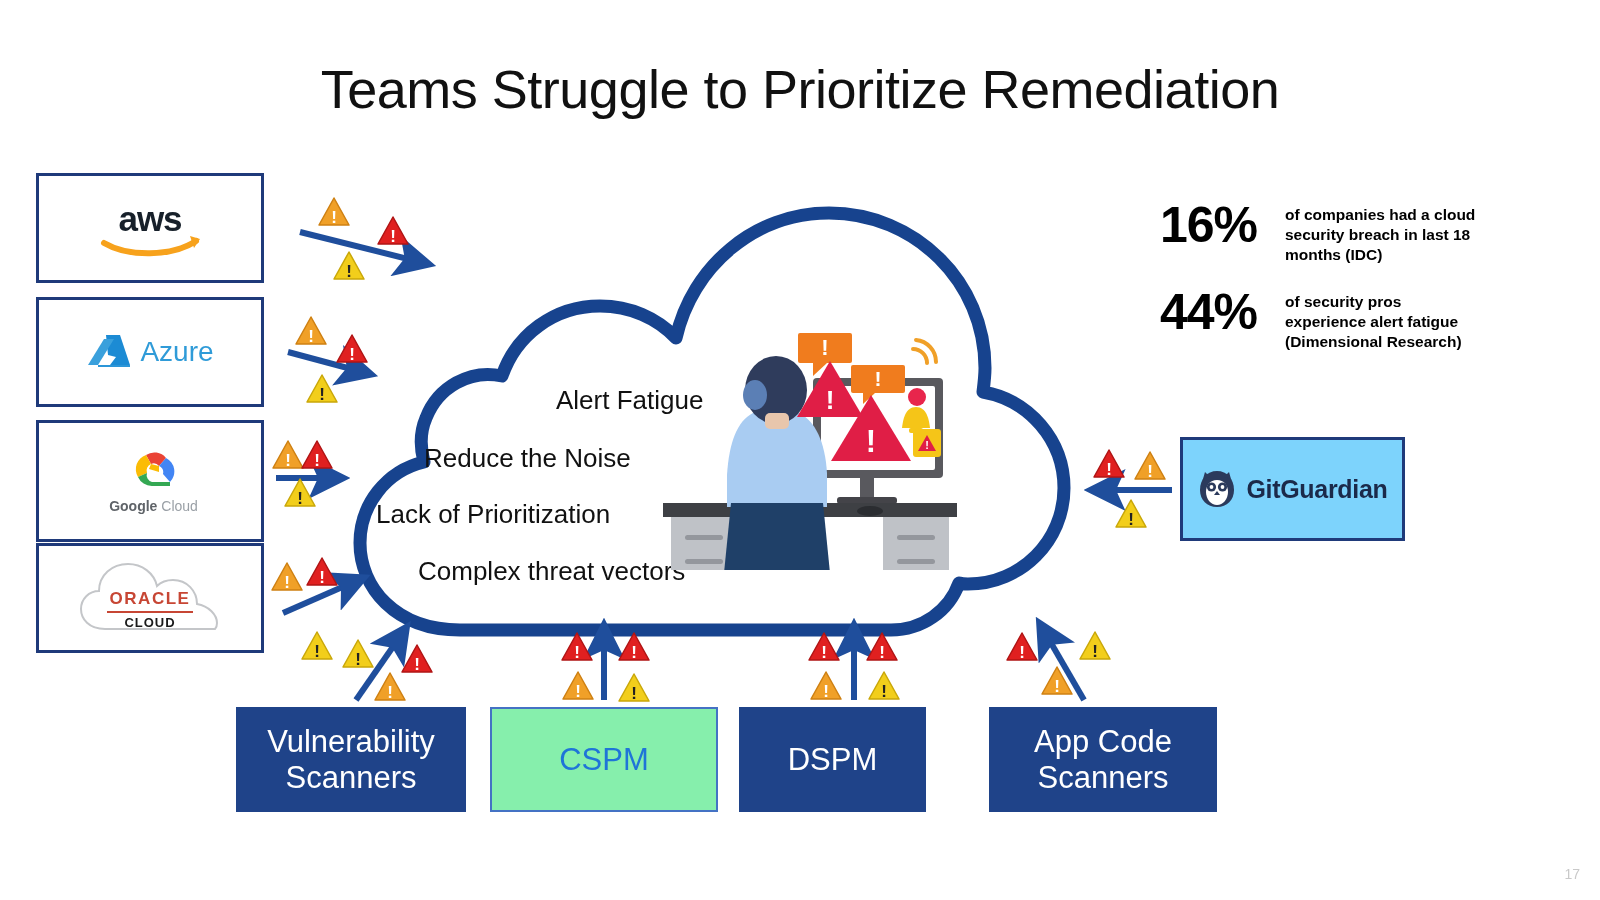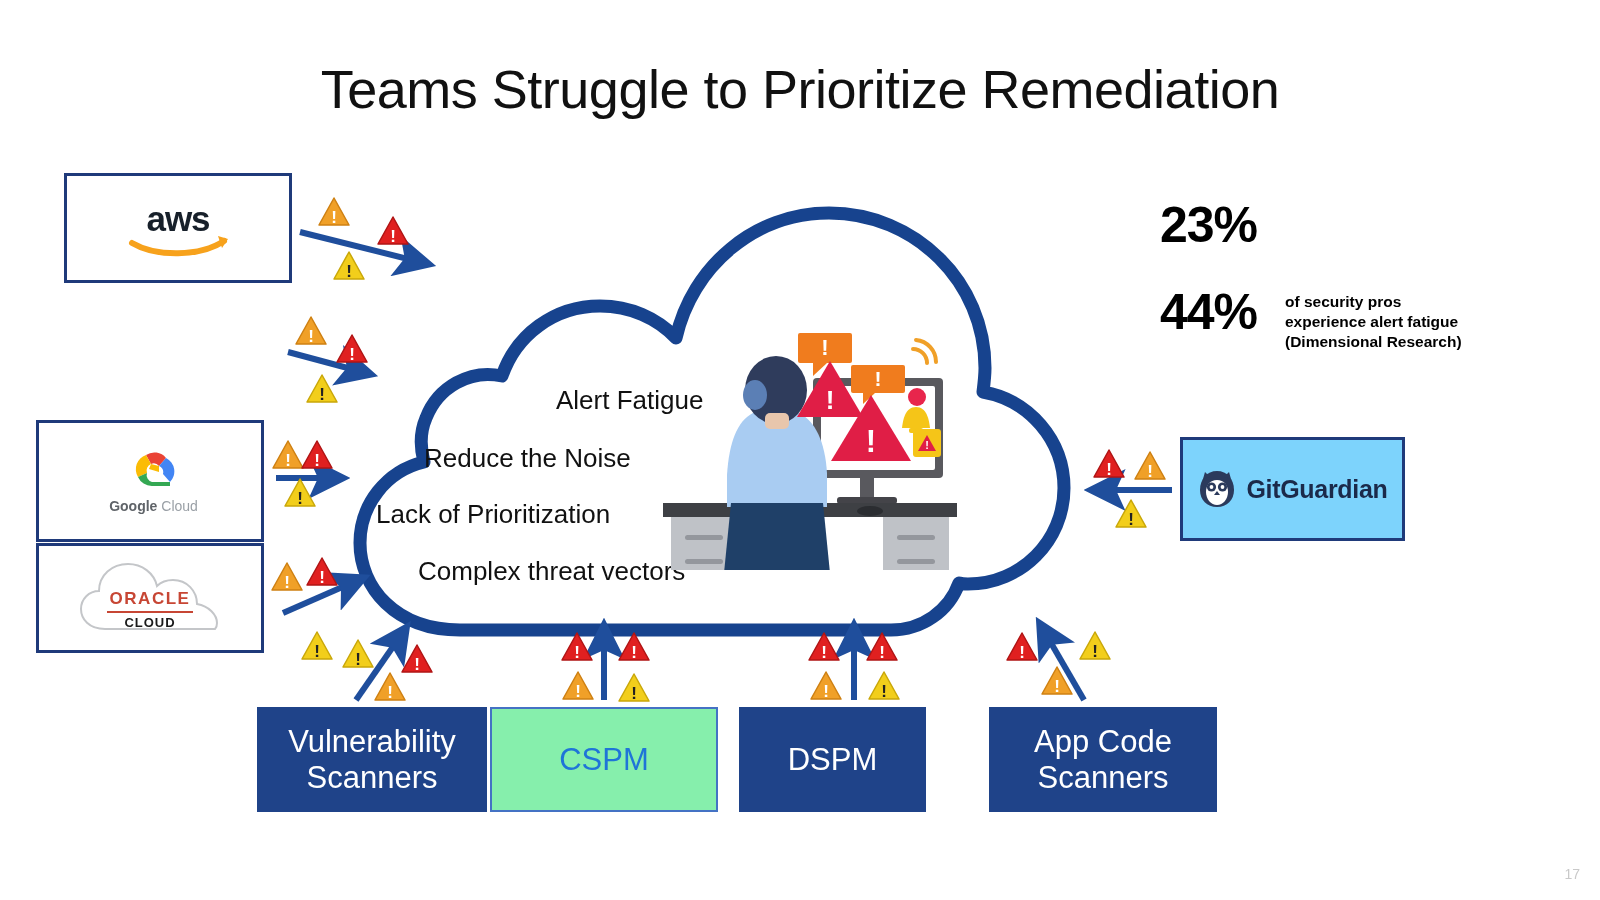--- a/index.html
+++ b/index.html
@@ -231,29 +231,39 @@
       <path d="M 258 24 A 14 14 0 0 1 272 38" stroke="#F0A028" stroke-width="4" fill="none" stroke-linecap="round"></path>
       <path d="M 261 15 A 22 22 0 0 1 281 37" stroke="#F0A028" stroke-width="4" fill="none" stroke-linecap="round"></path>
     </g>
     <g>
       <rect x="258" y="104" width="28" height="28" rx="3" fill="#F5C518"></rect>
       <path d="M 272 110 L 281 126 L 263 126 Z" fill="#E01E46"></path>
       <text x="272" y="124" font-size="11" font-family="Liberation Sans, sans-serif" font-weight="bold" fill="#ffffff" text-anchor="middle">!</text>
     </g>
   </svg>
 
-  <div class="provider-box" style="left:36px; top:173px; width:228px; height:110px;margin-left:28px;">
+  <div class="provider-box" style="left:36px; top:173px; width:228px; height:110px;">
     <svg width="120" height="62" viewBox="0 0 120 62">
       <text x="60" y="34" font-size="35" font-family="Liberation Sans, sans-serif" font-weight="bold" fill="#17202A" text-anchor="middle" letter-spacing="-1">aws</text>
       <path d="M 14 46 C 38 60, 82 60, 106 44" stroke="#F7A21C" stroke-width="6" fill="none" stroke-linecap="round"></path>
       <path d="M 100 39 L 110 42 L 104 51 Z" fill="#F7A21C"></path>
     </svg>
 
   </div>
 
+  <div class="provider-box" style="left:36px; top:297px; width:228px; height:110px;">
+    <div style="display:flex; align-items:center; gap:8px;">
+      <svg width="46" height="46" viewBox="0 0 46 46">
+        <path d="M 20 6 L 34 6 L 44 36 L 24 36 L 30 28 L 22 26 Z" fill="#1C8BD4"></path>
+        <path d="M 18 10 L 28 10 L 12 36 L 2 36 Z" fill="#3AA0DC"></path>
+        <path d="M 12 36 L 44 36 L 44 38 L 12 38 Z" fill="#2C96D8"></path>
+      </svg>
+      <span style="font-size:28px; color:#2F9BD8;">Azure</span>
+    </div>
+  </div>
 
   <div class="provider-box" style="left:36px; top:420px; width:228px; height:122px;padding-left:7px;">
     <div style="display:flex; flex-direction:column; align-items:center; gap:3px;">
       <svg width="56" height="46" viewBox="0 0 56 46">
         <path d="M 20 6 A 15 15 0 0 1 40 9 L 33 17 A 7 7 0 0 0 25 15 Z" fill="#EA4335"></path>
         <path d="M 40 9 A 15 15 0 0 1 44 33 L 37 25 A 7 7 0 0 0 33 17 Z" fill="#4285F4"></path>
         <path d="M 20 6 A 15 15 0 0 0 12 28 L 21 24 A 7 7 0 0 1 25 15 Z" fill="#FBBC05"></path>
         <path d="M 12 28 A 15 15 0 0 0 26 37 L 44 37 L 44 33 L 26 33 A 7 7 0 0 1 21 24 Z" fill="#34A853"></path>
         <path d="M 25 15 L 33 17 L 33 23 L 23 20 Z" fill="#FBBC05"></path>
       </svg>
@@ -285,21 +295,21 @@
       <circle cx="25.5" cy="19" r="4.6" fill="#2B3A5C"></circle>
       <circle cx="14.5" cy="19" r="1.9" fill="#ffffff"></circle>
       <circle cx="25.5" cy="19" r="1.9" fill="#ffffff"></circle>
       <path d="M 20 23 L 23 27 L 17 27 Z" fill="#2B3A5C"></path>
       <path d="M 8 4 L 13 9 L 6 11 Z" fill="#2B3A5C"></path>
       <path d="M 32 4 L 34 11 L 27 9 Z" fill="#2B3A5C"></path>
     </svg>
     <span id="gg-label">GitGuardian</span>
   </div>
 
-  <div class="tool-box dark" style="left:257px; top:707px; width:230px; height:105px;">
+  <div class="tool-box dark" style="left:236px; top:707px; width:230px; height:105px;">
     <div>
       <div>Vulnerability</div>
       <div>Scanners</div>
     </div>
   </div>
 
   <div class="tool-box light" style="left:490px; top:707px; width:228px; height:105px;">
     <div>CSPM</div>
   </div>
 
@@ -308,21 +318,22 @@
   </div>
 
   <div class="tool-box dark" style="left:989px; top:707px; width:228px; height:105px;">
     <div>
       <div>App Code</div>
       <div>Scanners</div>
     </div>
   </div>
 
   <div class="stat-row" style="left:1160px; top:196px;">
-    <div class="stat-pct">23%</div>
+    <div class="stat-pct">16%</div>
+    <div class="stat-desc">of companies had a cloud security breach in last 18 months (IDC)</div>
   </div>
   <div class="stat-row" style="left:1160px; top:283px;">
     <div class="stat-pct">44%</div>
     <div class="stat-desc">of security pros experience alert fatigue (Dimensional Research)</div>
   </div>
 
   <svg id="arrows" viewBox="0 0 1600 900">
     <defs>
       <marker id="ah" markerWidth="7" markerHeight="7" refX="5.6" refY="3.5" orient="auto">
         <path d="M 0 0 L 7 3.5 L 0 7 L 1.6 3.5 Z" fill="#1F4E9C"></path>

